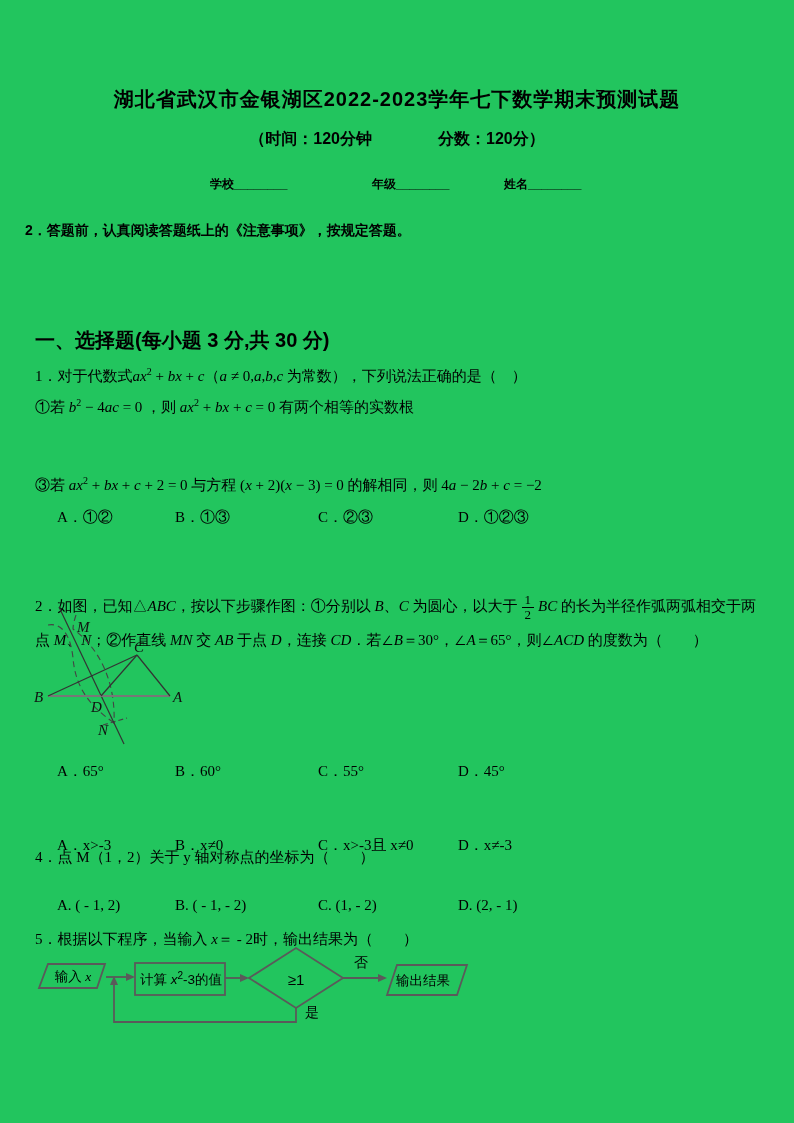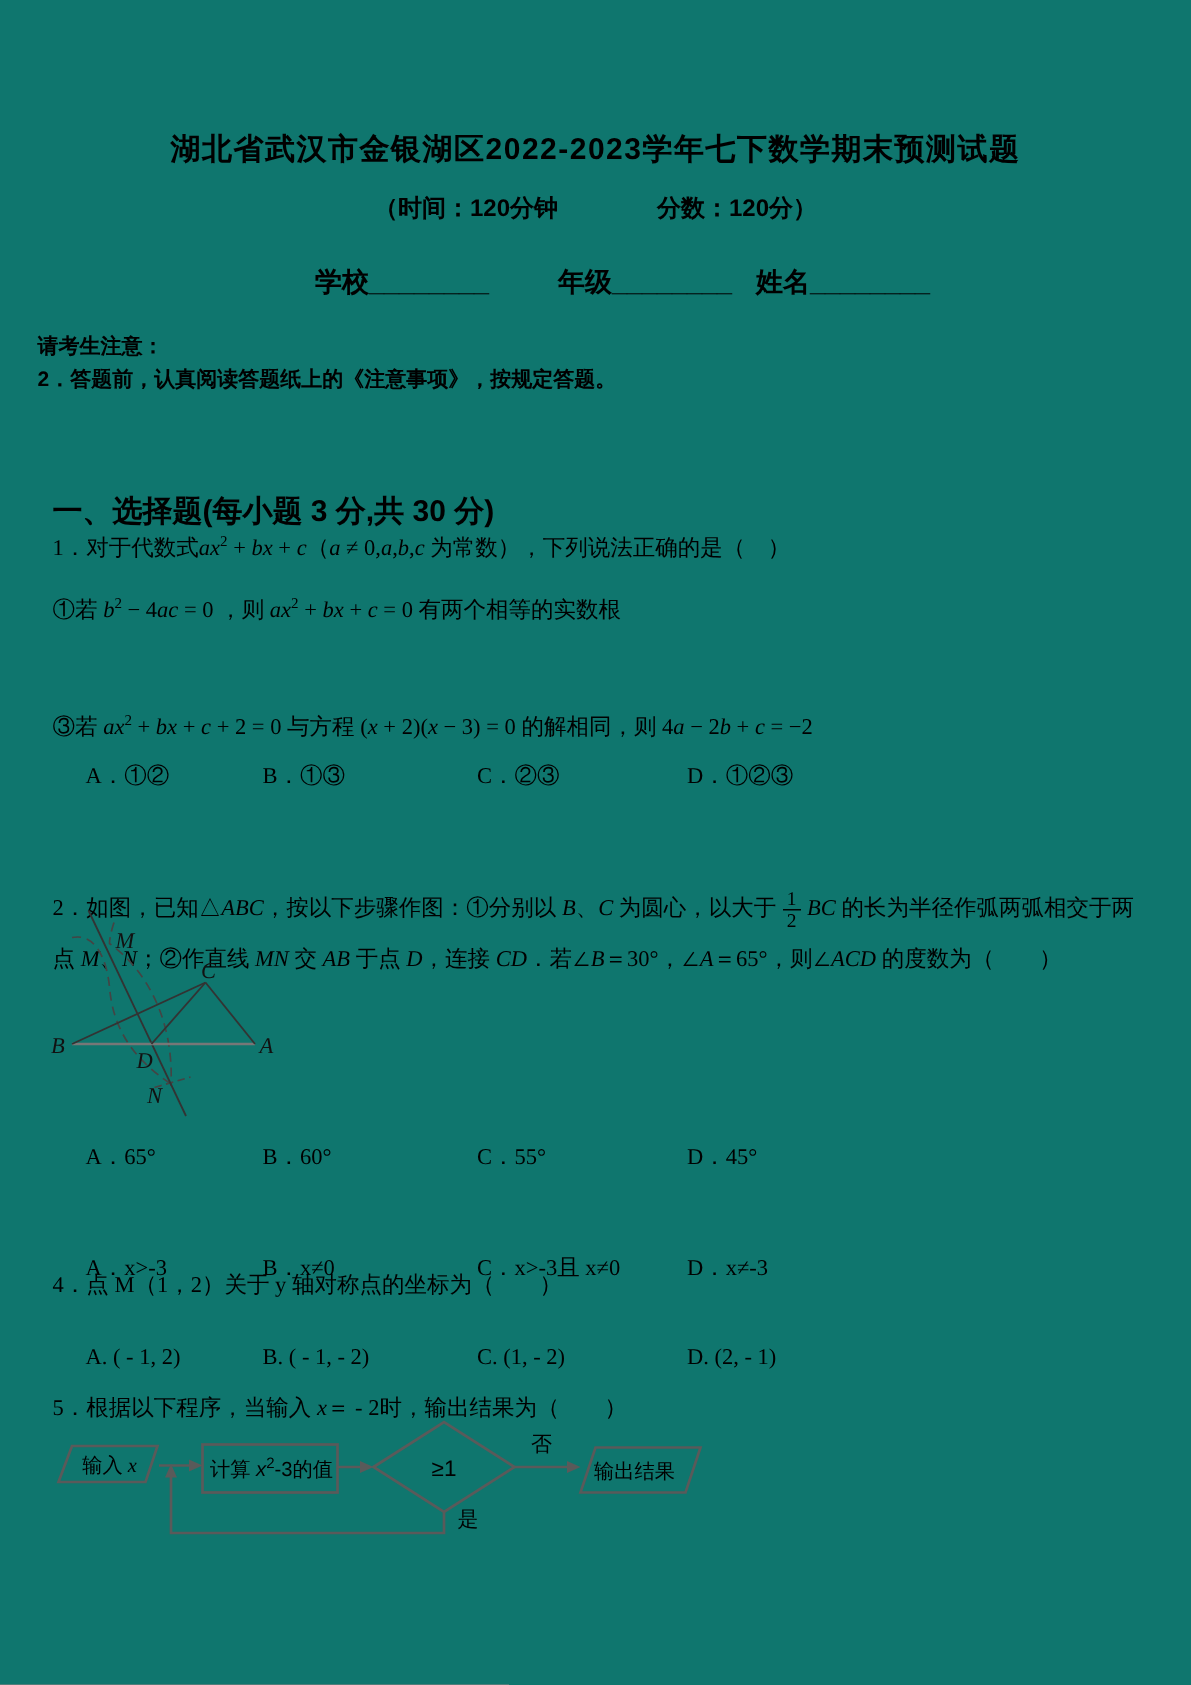--- a/index.html
+++ b/index.html
@@ -1,33 +1,33 @@
 <!DOCTYPE html>
 <html><head>
 <meta charset="utf-8">
 <style>
   * { margin:0; padding:0; box-sizing:border-box; }
   html,body { background:#888; }
   .page {
     position:relative; width:794px; height:1123px; margin:0 auto;
-    background:#0f766e; color:#000;
+    background:#22c55e; color:#000;
     font-family:"Liberation Serif", serif; overflow:hidden;
   }
   .abs { position:absolute; }
   .title {
     top:86px; left:0; width:100%; text-align:center;
     font-family:"Liberation Sans", sans-serif; font-weight:bold; font-size:20px;
     letter-spacing:1px;
   }
   .meta {
     top:129px; left:0; width:100%; display:flex; justify-content:center; gap:66px;
     font-family:"Liberation Sans", sans-serif; font-weight:bold; font-size:16px;
   }
   .field {
-    top:176px; font-family:"Liberation Sans", sans-serif; font-size:18px; font-weight:600;
+    top:176px; font-family:"Liberation Sans", sans-serif; font-size:12px; font-weight:600;
   }
   .notice {
     top:220px; left:25px; width:750px;
     font-family:"Liberation Sans", sans-serif; font-weight:600;
     font-size:14px; line-height:21.5px;
   }
   .sec-head {
     top:327px; left:35px;
     font-family:"Liberation Sans", sans-serif; font-weight:bold; font-size:20px;
   }
@@ -65,27 +65,26 @@
   <div class="abs meta">
     <span>（时间：120分钟</span>
     <span>分数：120分）</span>
   </div>
 
   <span class="abs field" style="left:210px"><span>学校</span><span>________</span></span>
   <span class="abs field" style="left:372px"><span>年级</span><span>________</span></span>
   <span class="abs field" style="left:504px"><span>姓名</span><span>________</span></span>
 
   <div class="abs notice">
-    <div>请考生注意：</div>
     <div>2．答题前，认真阅读答题纸上的《注意事项》，按规定答题。</div>
   </div>
 
   <div class="abs sec-head">一、选择题(每小题 3 分,共 30 分)</div>
 
-  <div class="abs qline" style="top:355px">1．对于代数式<i>ax</i><sup>2</sup> + <i>bx</i> + <i>c</i>（<i>a</i> ≠ 0,<i>a</i>,<i>b</i>,<i>c</i> 为常数），下列说法正确的是（　）</div>
+  <div class="abs qline" style="top:365px">1．对于代数式<i>ax</i><sup>2</sup> + <i>bx</i> + <i>c</i>（<i>a</i> ≠ 0,<i>a</i>,<i>b</i>,<i>c</i> 为常数），下列说法正确的是（　）</div>
   <div class="abs qline" style="top:396px">①若 <i>b</i><sup>2</sup> − 4<i>ac</i> = 0 ，则 <i>ax</i><sup>2</sup> + <i>bx</i> + <i>c</i> = 0 有两个相等的实数根</div>
   <div class="abs qline" style="top:474px">③若 <i>ax</i><sup>2</sup> + <i>bx</i> + <i>c</i> + 2 = 0 与方程 (<i>x</i> + 2)(<i>x</i> − 3) = 0 的解相同，则 4<i>a</i> − 2<i>b</i> + <i>c</i> = −2</div>
 
   <div class="abs opts" style="top:508px">
     <span class="o1">A．①②</span>
     <span class="o2">B．①③</span>
     <span class="o3">C．②③</span>
     <span class="o4">D．①②③</span>
   </div>
 

